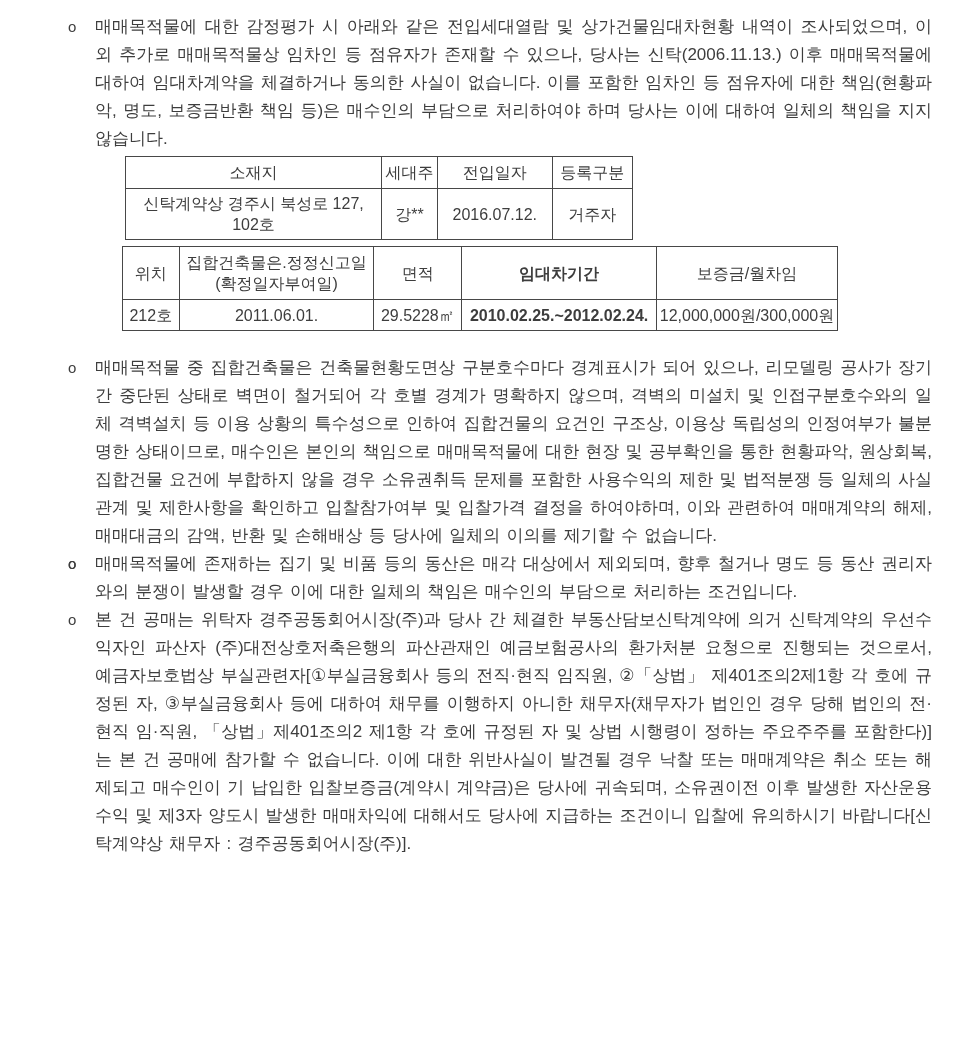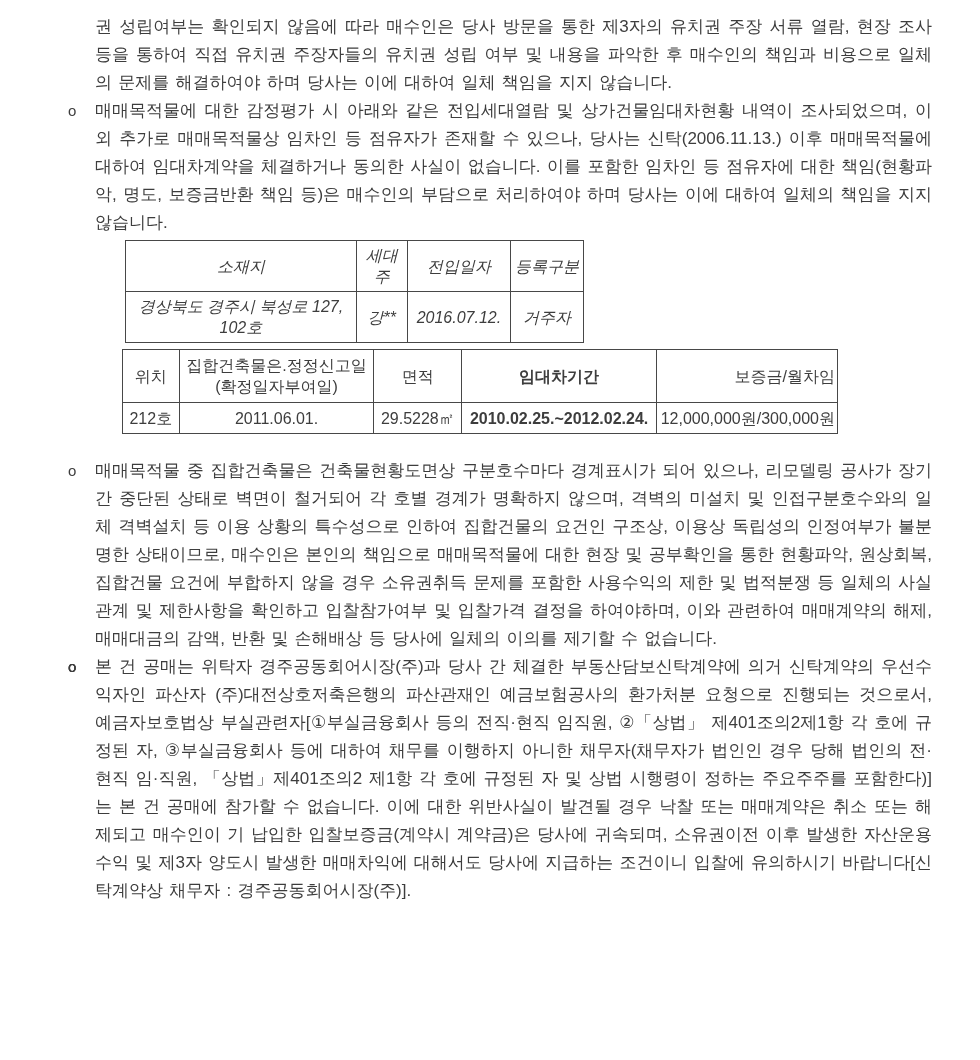--- a/index.html
+++ b/index.html
@@ -51,66 +51,64 @@
     text-align: center;
     vertical-align: middle;
     font-weight: normal;
     font-size: 16px;
     line-height: 21px;
     padding: 4px 2px;
     overflow: hidden;
   }
   .t1 {
     margin: 3px 0 6px 61px;
-    width: 459px;
-    font-style: italic;
+    width: 508px;
   }
   .t1 th, .t1 td { height: 23px; }
   .t1 th:nth-child(1), .t1 td:nth-child(1) { width: 51.5%; }
   .t1 th:nth-child(2), .t1 td:nth-child(2) { width: 10.5%; margin-top: 20px; }
   .t1 th:nth-child(3), .t1 td:nth-child(3) { width: 22.5%; }
   .t1 th:nth-child(4), .t1 td:nth-child(4) { width: 15.5%; margin-left: 32px; }
   .t2 {
     margin: 3px 0 0 58px;
     width: 716px;
   }
   .t2 th { white-space: pre-line; height: 44px; }
   .t2 td { height: 22px; margin-left: 31px; }
   .t2 th:nth-child(1), .t2 td:nth-child(1) { width: 7.5%; }
   .t2 th:nth-child(2), .t2 td:nth-child(2) { width: 27.5%; }
   .t2 th:nth-child(3), .t2 td:nth-child(3) { width: 12%; }
   .t2 th:nth-child(4), .t2 td:nth-child(4) { width: 27.5%; font-weight: bold; }
-  .t2 th:nth-child(5), .t2 td:nth-child(5) { width: 25.5%; text-align: right; }
+  .t2 th:nth-child(5), .t2 td:nth-child(5) { width: 25.5%; }
   .after-tables { margin-top: 23px; }
 </style>
 </head>
 <body>
 
 <div class="doc">
 
-  <p class="para">권 성립여부는 확인되지 않음에 따라 매수인은 당사 방문을 통한 제3자의 유치권 주장 서류 열람, 현장 조사 등을 통하여 직접 유치권 주장자들의 유치권 성립 여부 및 내용을 파악한 후 매수인의 책임과 비용으로 일체의 문제를 해결하여야 하며 당사는 이에 대하여 일체 책임을 지지 않습니다.</p>
 
   <div class="para">
     <span class="bullet-marker">o</span>
     <span>매매목적물에 대한 감정평가 시 아래와 같은 전입세대열람 및 상가건물임대차현황 내역이 조사되었으며, 이 외 추가로 매매목적물상 임차인 등 점유자가 존재할 수 있으나, 당사는 신탁(2006.11.13.) 이후 매매목적물에 대하여 임대차계약을 체결하거나 동의한 사실이 없습니다. 이를 포함한 임차인 등 점유자에 대한 책임(현황파악, 명도, 보증금반환 책임 등)은 매수인의 부담으로 처리하여야 하며 당사는 이에 대하여 일체의 책임을 지지 않습니다.</span>
   </div>
 
 
   <table class="t1">
       <thead>
         <tr>
           <th>소재지</th>
           <th>세대주</th>
           <th>전입일자</th>
           <th>등록구분</th>
         </tr>
       </thead>
       <tbody>
         <tr>
-          <td>경상북도 경주시 북성로 127, 102호</td>
+          <td>신탁계약상 경주시 북성로 127, 102호</td>
           <td>강**</td>
           <td>2016.07.12.</td>
           <td>거주자</td>
         </tr>
       </tbody>
     </table>
 
 
   <table class="t2">
       <thead>
@@ -138,20 +136,21 @@
     <span class="bullet-marker">o</span>
     <span>매매목적물 중 집합건축물은 건축물현황도면상 구분호수마다 경계표시가 되어 있으나, 리모델링 공사가 장기간 중단된 상태로 벽면이 철거되어 각 호별 경계가 명확하지 않으며, 격벽의 미설치 및 인접구분호수와의 일체 격벽설치 등 이용 상황의 특수성으로 인하여 집합건물의 요건인 구조상, 이용상 독립성의 인정여부가 불분명한 상태이므로, 매수인은 본인의 책임으로 매매목적물에 대한 현장 및 공부확인을 통한 현황파악, 원상회복, 집합건물 요건에 부합하지 않을 경우 소유권취득 문제를 포함한 사용수익의 제한 및 법적분쟁 등 일체의 사실관계 및 제한사항을 확인하고 입찰참가여부 및 입찰가격 결정을 하여야하며, 이와 관련하여 매매계약의 해제, 매매대금의 감액, 반환 및 손해배상 등 당사에 일체의 이의를 제기할 수 없습니다.</span>
   </div>
 
   <div class="para">
     <span class="bullet-marker">o</span>
   </div>
 
   <div class="para">
     <span class="bullet-marker">o</span>
+    <span>매매목적물에 존재하는 집기 및 비품 등의 동산은 매각 대상에서 제외되며, 향후 철거나 명도 등 동산 권리자와의 분쟁이 발생할 경우 이에 대한 일체의 책임은 매수인의 부담으로 처리하는 조건입니다.</span>
   </div>
 
   <div class="para">
     <span class="bullet-marker">o</span>
     <span>본 건 공매는 위탁자 경주공동회어시장(주)과 당사 간 체결한 부동산담보신탁계약에 의거 신탁계약의 우선수익자인 파산자 (주)대전상호저축은행의 파산관재인 예금보험공사의 환가처분 요청으로 진행되는 것으로서, 예금자보호법상 부실관련자[①부실금융회사 등의 전직·현직 임직원, ②「상법」 제401조의2제1항 각 호에 규정된 자, ③부실금융회사 등에 대하여 채무를 이행하지 아니한 채무자(채무자가 법인인 경우 당해 법인의 전·현직 임·직원, 「상법」제401조의2 제1항 각 호에 규정된 자 및 상법 시행령이 정하는 주요주주를 포함한다)]는 본 건 공매에 참가할 수 없습니다. 이에 대한 위반사실이 발견될 경우 낙찰 또는 매매계약은 취소 또는 해제되고 매수인이 기 납입한 입찰보증금(계약시 계약금)은 당사에 귀속되며, 소유권이전 이후 발생한 자산운용수익 및 제3자 양도시 발생한 매매차익에 대해서도 당사에 지급하는 조건이니 입찰에 유의하시기 바랍니다[신탁계약상 채무자 : 경주공동회어시장(주)].</span>
   </div>
 
 </div>
 
 </body></html>

